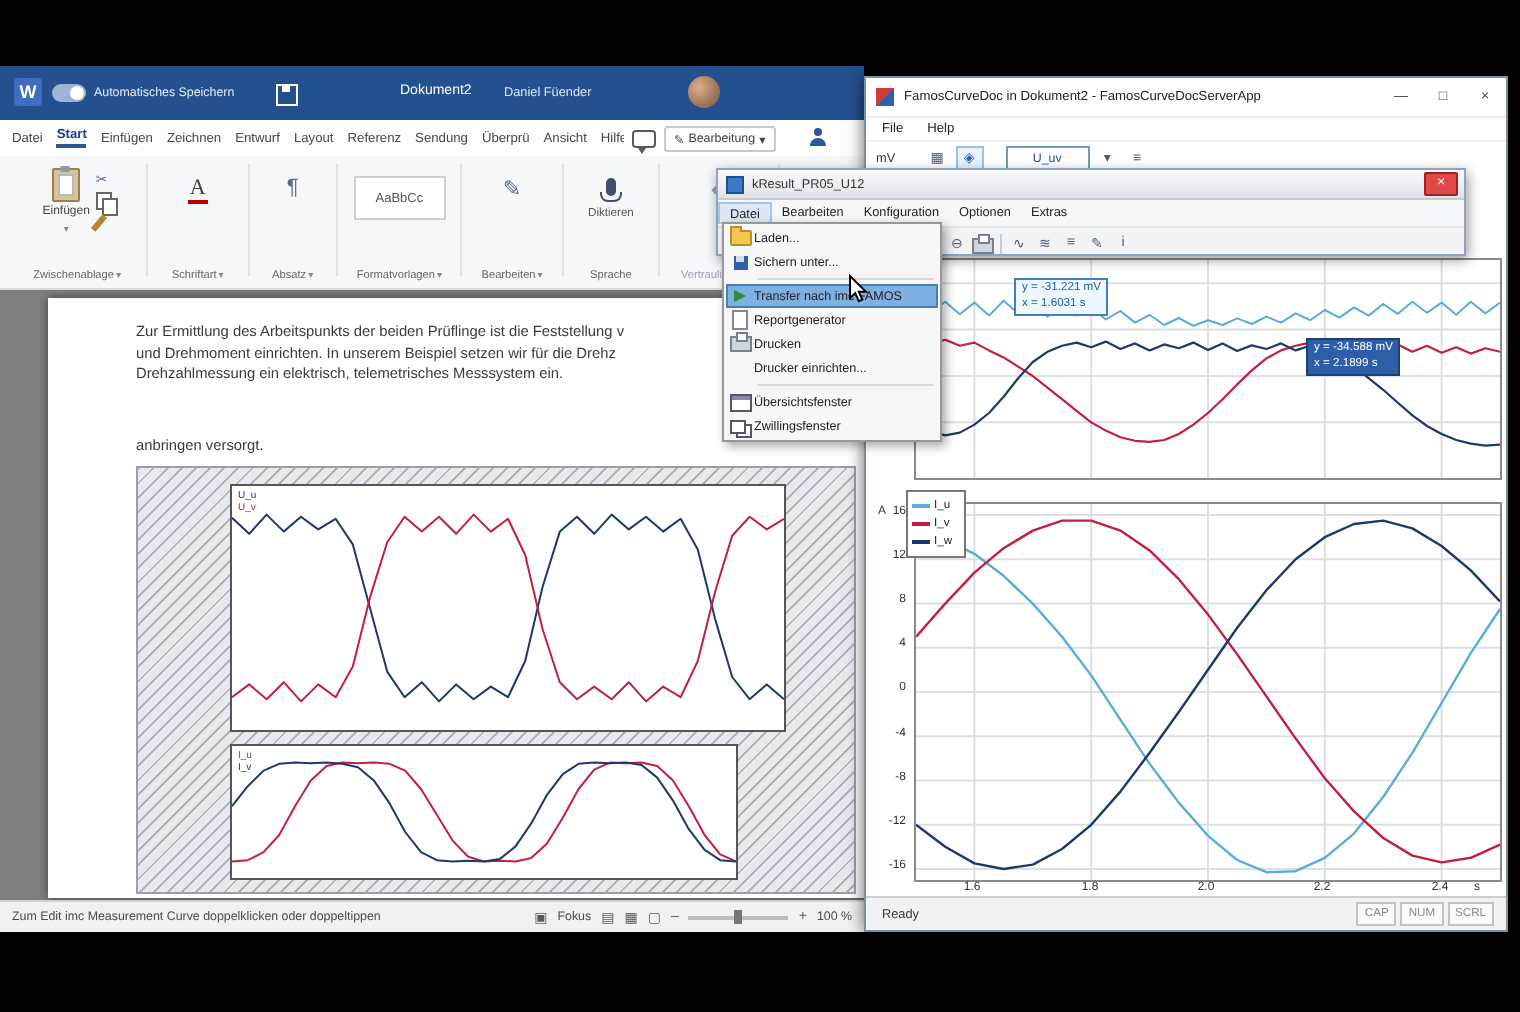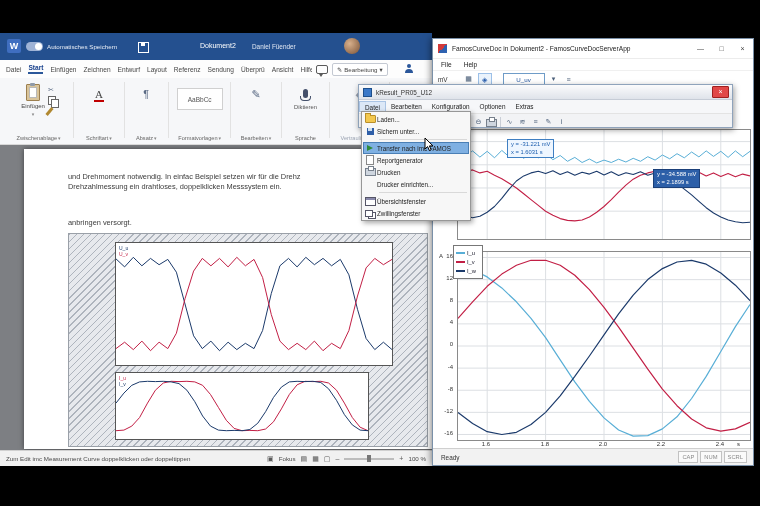--- a/index.html
+++ b/index.html
@@ -288,22 +288,23 @@
             </span>
           </div>
         <div class="rlabel">
           <span>Editor</span>
         </div>
       </div>
     </div>
 
     <div class="docarea abs">
       <div class="page abs">
-        <div class="dline abs" style="top:22.5px;">und Drehmoment notwendig. In einfac Beispiel setzen wir für die Drehz</div>
-        <div class="dline abs" style="top:33px;">Drehzahlmessung ein drahtloses, doppelklicken Messsystem ein.</div>
+        <div class="dline abs" style="top:12px;">Zur Ermittlung des Arbeitspunkts der beiden Prüflinge ist die Feststellung v</div>
+        <div class="dline abs" style="top:22.5px;">und Drehmoment einrichten. In unserem Beispiel setzen wir für die Drehz</div>
+        <div class="dline abs" style="top:33px;">Drehzahlmessung ein elektrisch, telemetrisches Messsystem ein.</div>
         <div class="dline abs" style="top:69px;">anbringen versorgt.</div>
 
         <div class="docchart abs">
           <div class="dplot" style="left:46px;top:8px;width:276px;height:122px;">
             <div class="dleg">
               <div class="c-blue">U_u</div>
               <div class="c-red">U_v</div>
             </div>
             <svg width="276" height="122">
                 <polyline points="0.0,15.9 8.6,23.9 17.3,14.3 25.9,22.8 34.5,15.4 43.1,21.7 51.8,16.4 60.4,29.2 69.0,61.0 77.6,92.8 86.3,105.6 94.9,98.1 103.5,107.7 112.1,99.2 120.8,106.6 129.4,100.3 138.0,105.6 146.6,87.5 155.3,50.4 163.9,22.8 172.5,15.4 181.1,23.9 189.8,14.3 198.4,21.7 207.0,15.4 215.6,22.8 224.3,16.4 232.9,31.8 241.5,66.3 250.1,95.5 258.8,106.6 267.4,99.2 276.0,106.6" fill="none" stroke="#1b3a6b" stroke-width="1" stroke-linejoin="round"></polyline>

